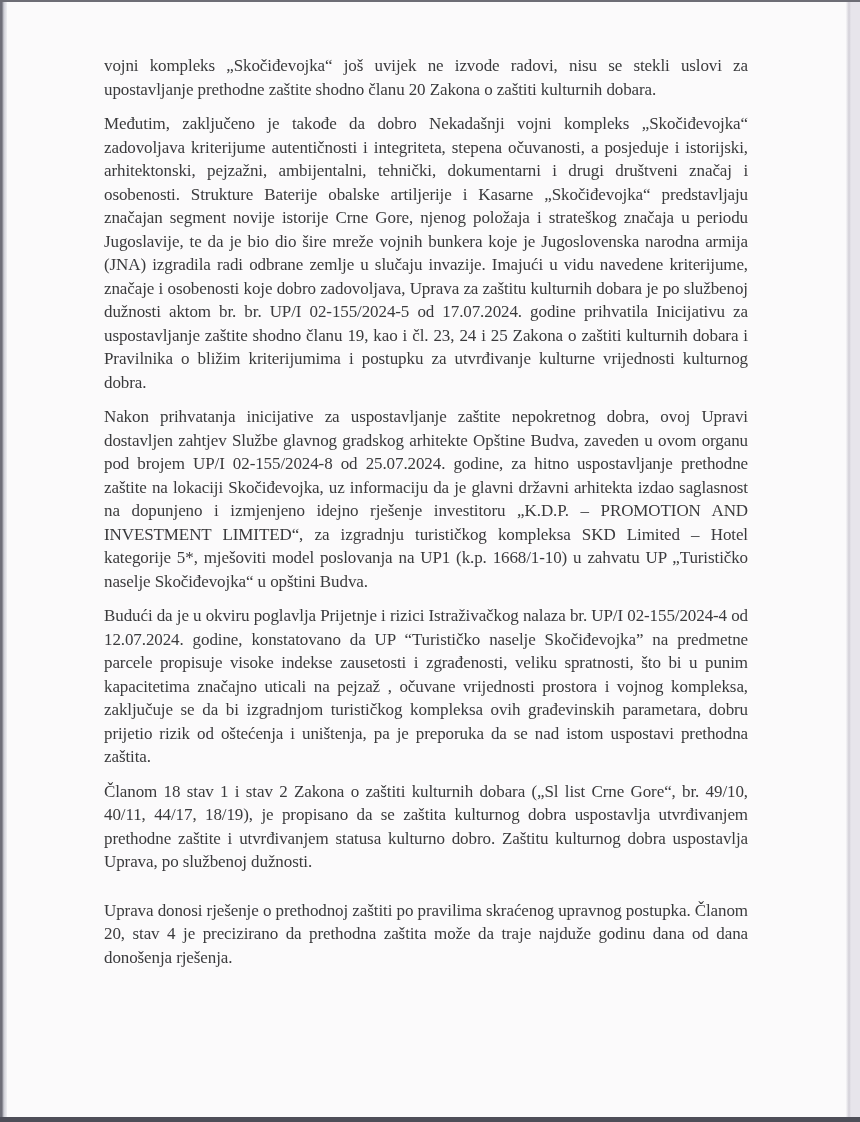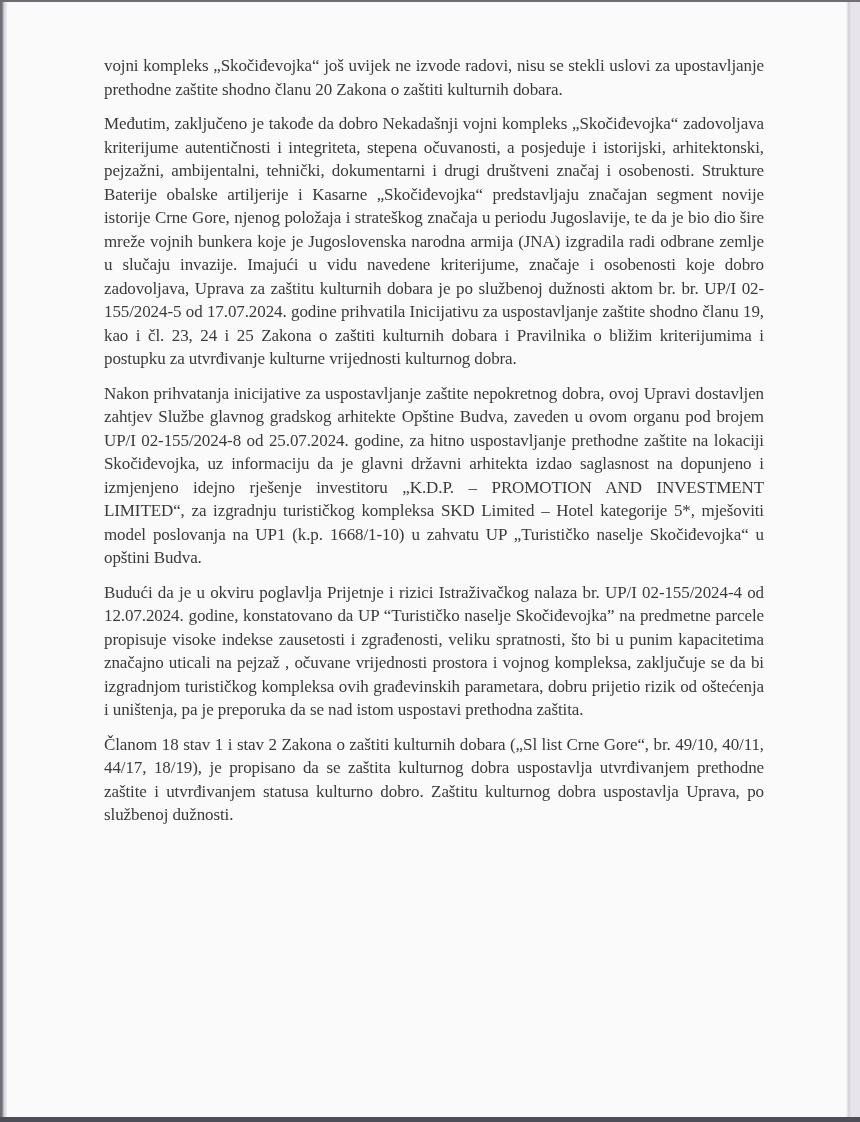--- a/index.html
+++ b/index.html
@@ -39,21 +39,21 @@
     top: 54px;
     width: 660px;
     color: #3a3a3c;
     font-size: 17px;
     line-height: 23.5px;
     text-align: justify;
     letter-spacing: -0.1px;
     z-index: 1;
   }
   .para {
-    margin: 0 0 11px 0;
+    margin: 0 16px 11px 0;
   }
   .para.gap-large { margin-bottom: 25px; }
   .para.gap-none  { margin-bottom: 0; }
   .run-normal { font-style: normal; font-weight: normal; }
   .run-italic { }
   .run-bold   { font-weight: normal; }
 </style>
 </head>
 <body>
 
@@ -61,13 +61,14 @@
 <div class="edge-left"></div>
 <div class="edge-right"></div>
 <div class="edge-bottom"></div>
 
 <div class="page-text">
     <p class="para gap-normal"><span class="run-normal">vojni kompleks „Skočiđevojka“ još uvijek ne izvode radovi, nisu se stekli uslovi za upostavljanje prethodne zaštite shodno članu 20 Zakona o zaštiti kulturnih dobara.</span></p>
     <p class="para gap-normal"><span class="run-normal">Međutim, zaključeno je takođe da dobro Nekadašnji vojni kompleks „Skočiđevojka“ zadovoljava kriterijume autentičnosti i integriteta, stepena očuvanosti, a posjeduje i istorijski, arhitektonski, pejzažni, ambijentalni, tehnički, dokumentarni i drugi društveni značaj i osobenosti. Strukture Baterije obalske artiljerije i Kasarne „Skočiđevojka“ predstavljaju značajan segment novije istorije Crne Gore, njenog položaja i strateškog značaja u periodu Jugoslavije, te da je bio dio šire mreže vojnih bunkera koje je Jugoslovenska narodna armija (JNA) izgradila radi odbrane zemlje u slučaju invazije. Imajući u vidu navedene kriterijume, značaje i osobenosti koje dobro zadovoljava, Uprava za zaštitu kulturnih dobara je po službenoj dužnosti aktom br. br. UP/I 02-155/2024-5 od 17.07.2024. godine prihvatila Inicijativu za uspostavljanje zaštite shodno članu 19, kao i čl. 23, 24 i 25 Zakona o zaštiti kulturnih dobara i Pravilnika o bližim kriterijumima i postupku za utvrđivanje kulturne vrijednosti kulturnog dobra.</span></p>
     <p class="para gap-normal"><span class="run-normal">Nakon prihvatanja inicijative za uspostavljanje zaštite nepokretnog dobra, ovoj Upravi dostavljen zahtjev Službe glavnog gradskog arhitekte Opštine Budva, zaveden u ovom organu pod brojem UP/I 02-155/2024-8 od 25.07.2024. godine, za hitno uspostavljanje prethodne zaštite na lokaciji Skočiđevojka, uz informaciju da je glavni državni arhitekta izdao saglasnost na dopunjeno i izmjenjeno idejno rješenje investitoru „K.D.P. – PROMOTION AND INVESTMENT LIMITED“, za izgradnju turističkog kompleksa SKD Limited – Hotel kategorije 5*, mješoviti model poslovanja na UP1 (k.p. 1668/1-10) u zahvatu UP „Turističko naselje Skočiđevojka“ u opštini Budva.</span></p>
     <p class="para gap-normal"><span class="run-normal">Budući da je u okviru poglavlja </span><span class="run-italic">Prijetnje i rizici</span><span class="run-normal"> Istraživačkog nalaza br. UP/I 02-155/2024-4 od 12.07.2024. godine, konstatovano da </span><span class="run-italic">UP “Turističko naselje Skočiđevojka” na predmetne parcele propisuje visoke indekse zausetosti i zgrađenosti, veliku spratnosti, što bi u punim kapacitetima značajno uticali na pejzaž , očuvane vrijednosti prostora i vojnog kompleksa</span><span class="run-normal">, zaključuje se da bi izgradnjom turističkog kompleksa ovih građevinskih parametara, dobru prijetio rizik od oštećenja i uništenja,  pa je preporuka da se nad istom uspostavi </span><span class="run-bold">prethodna zaštita</span><span class="run-normal">.</span></p>
     <p class="para gap-large"><span class="run-normal">Članom 18 stav 1 i stav 2 Zakona o zaštiti kulturnih dobara („Sl list Crne Gore“, br. 49/10, 40/11, 44/17, 18/19), je propisano da se zaštita kulturnog dobra uspostavlja utvrđivanjem prethodne zaštite i utvrđivanjem statusa kulturno dobro. Zaštitu kulturnog dobra uspostavlja Uprava, po službenoj dužnosti.</span></p>
+    <p class="para gap-normal"><span class="run-normal">Uprava donosi rješenje o prethodnoj zaštiti po pravilima skraćenog upravnog postupka. Članom 20, stav 4 je precizirano da prethodna zaštita može da traje najduže godinu dana od dana donošenja rješenja.</span></p>
   </div>
 
 </body></html>

